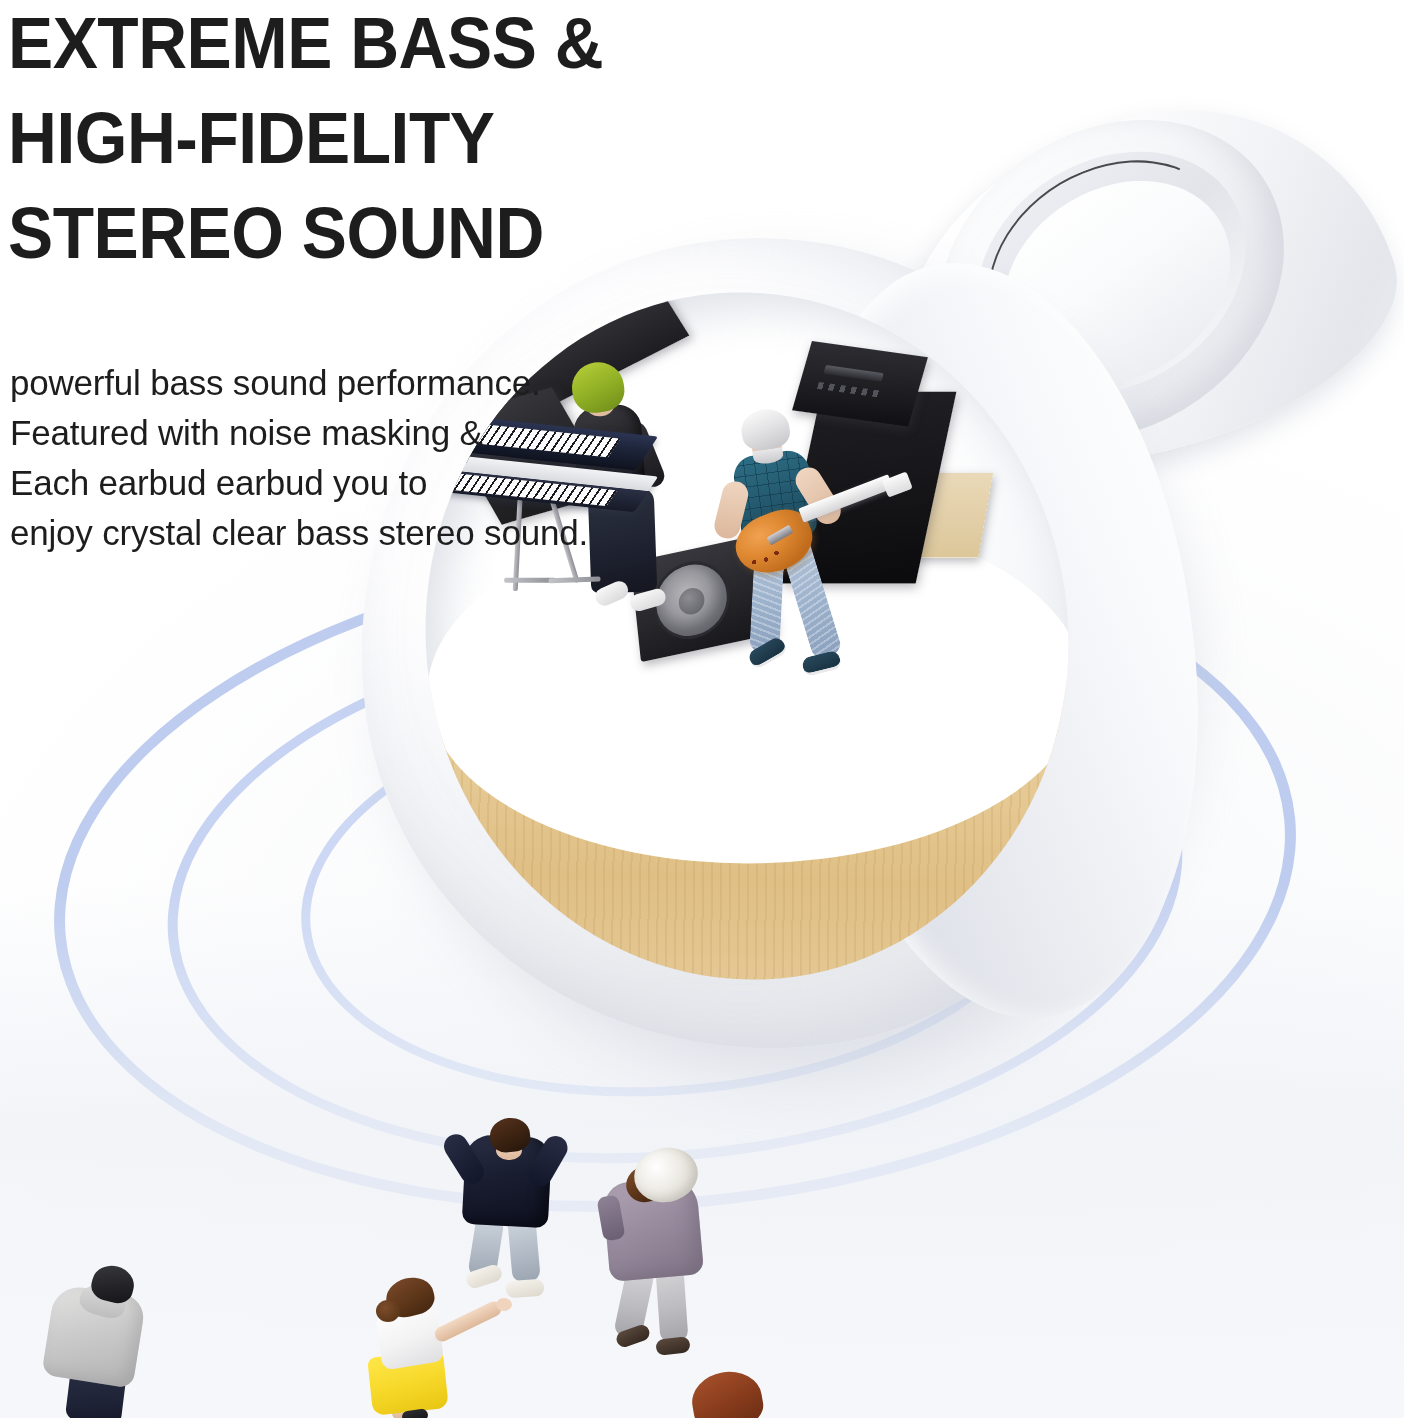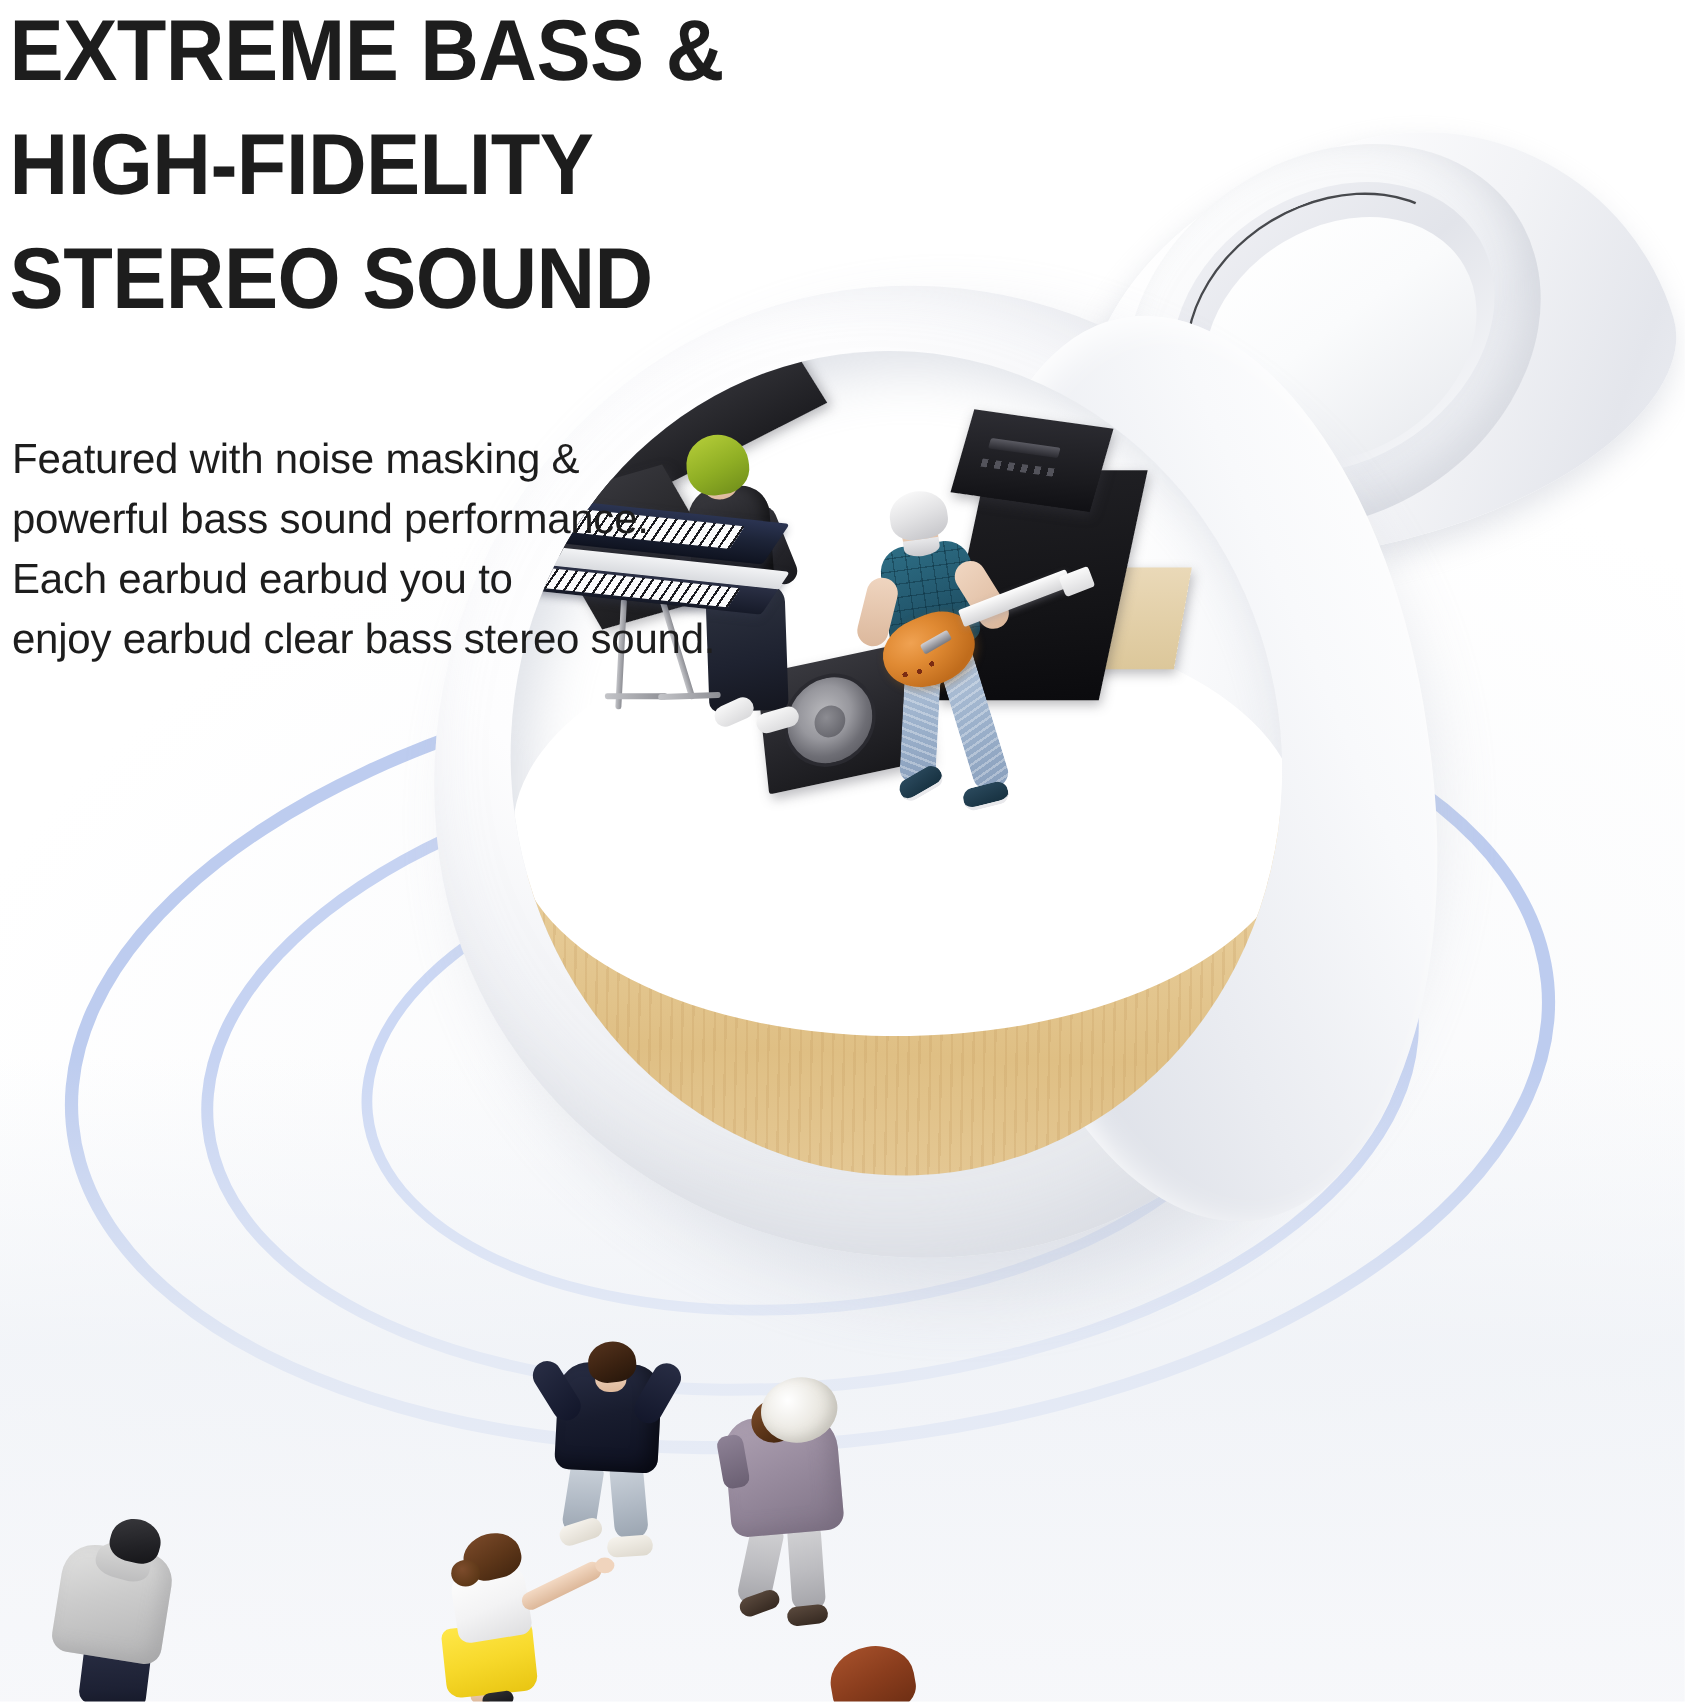--- a/index.html
+++ b/index.html
@@ -582,17 +582,17 @@
   <div class="hair"></div>
 </div>
 
 <div class="headline">
   <span>EXTREME BASS &amp;</span>
   <span>HIGH-FIDELITY</span>
   <span>STEREO SOUND</span>
 </div>
 
 <div class="body-copy">
+  <span>powerful bass sound performance.</span>
   <span>Featured with noise masking &amp;</span>
-  <span>powerful bass sound performance.</span>
   <span>Each earbud earbud you to</span>
-  <span>enjoy earbud clear bass stereo sound.</span>
+  <span>enjoy crystal clear bass stereo sound.</span>
 </div>
 
 </body></html>

